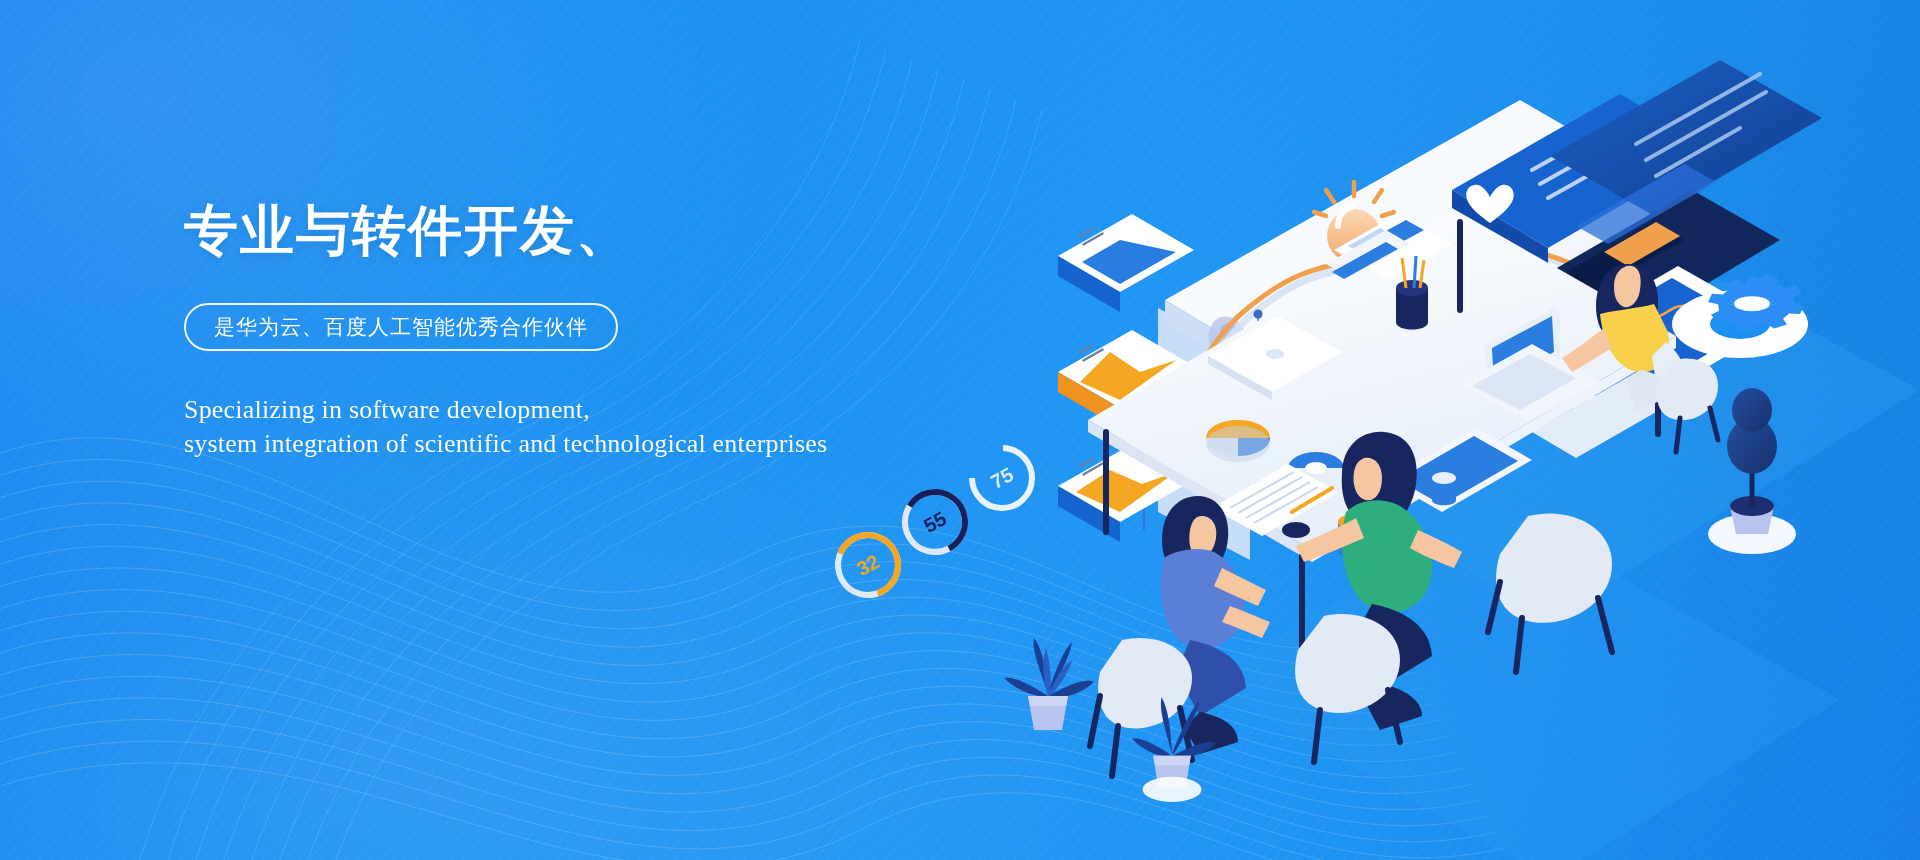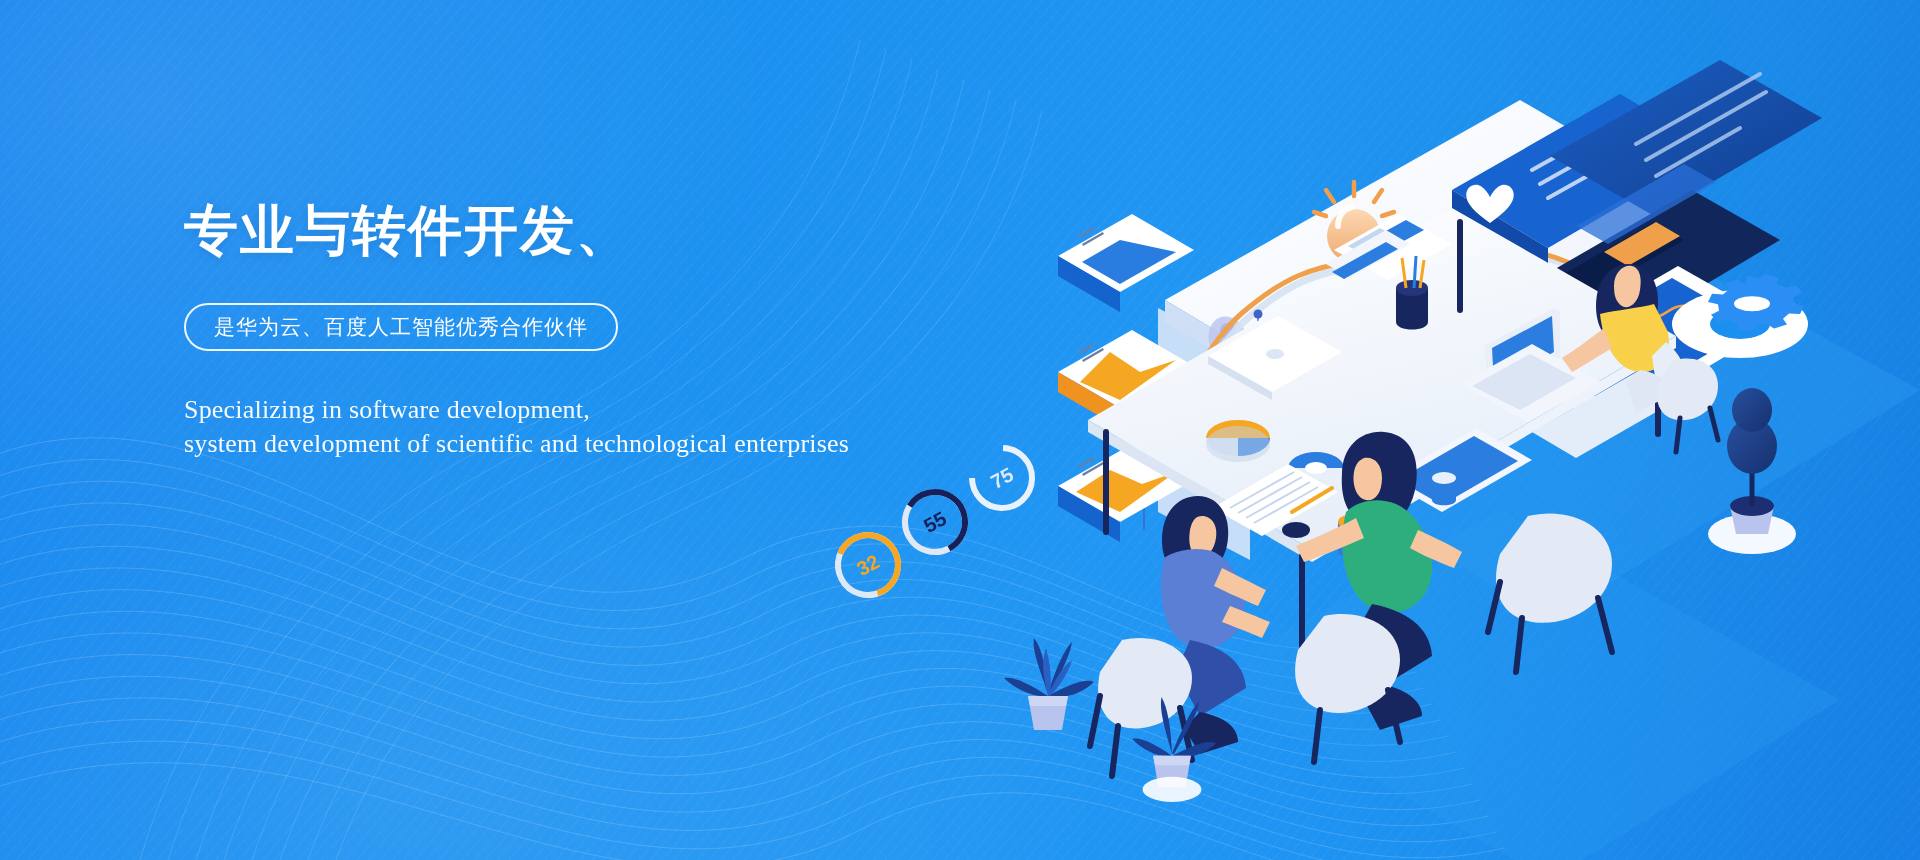--- a/index.html
+++ b/index.html
@@ -117,21 +117,21 @@
   <div class="copy">
 
     <div class="headline">
       <div>专业与转件开发、</div>
     </div>
 
     <div class="pill">是华为云、百度人工智能优秀合作伙伴</div>
 
     <div class="subcopy">
       <div>Specializing in software development,</div>
-      <div>system development of scientific and technological enterprises</div>
+      <div>system integration of scientific and technological enterprises</div>
     </div>
 
   </div>
 
   <div class="illus">
   <svg viewBox="0 0 840 760">
     <defs>
       <linearGradient id="gScreen" x1="0" y1="0" x2="1" y2="1">
         <stop offset="0%" stop-color="#ffffff"></stop>
         <stop offset="100%" stop-color="#eaf1fb"></stop>

